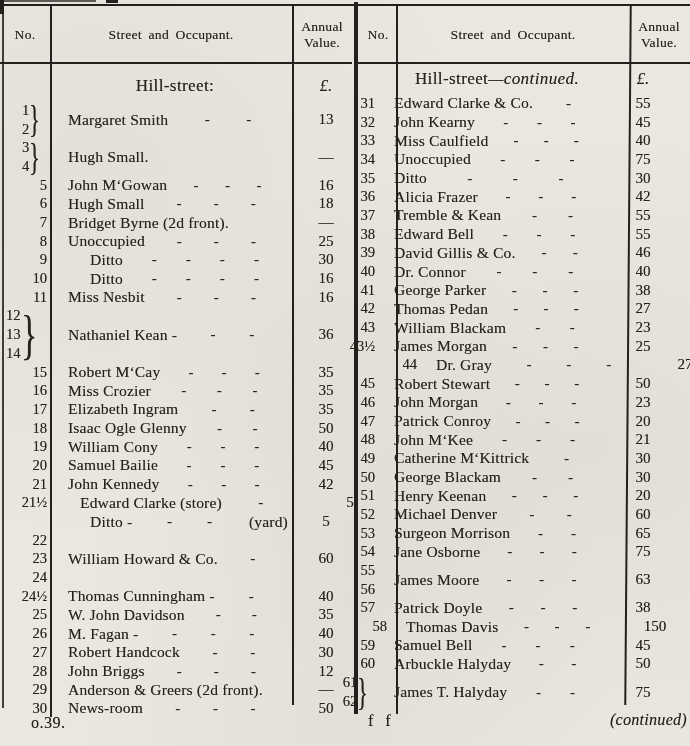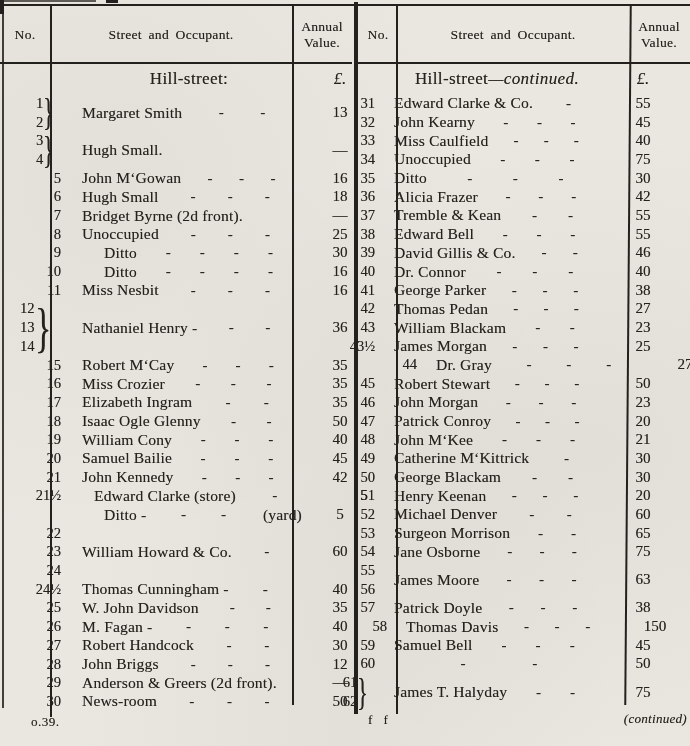--- a/index.html
+++ b/index.html
@@ -37,21 +37,21 @@
 
   
   .thead{position:absolute;top:8px;height:54px;display:grid;}
   .thead.left{left:0;width:352px;grid-template-columns:50px 242px 60px;}
   .thead.right{left:358px;width:332px;grid-template-columns:40px 230px 62px;}
   .hcell{display:flex;align-items:center;justify-content:center;text-align:center;
          font-size:13.5px;line-height:1.2;letter-spacing:.3px;word-spacing:3px;}
 
   
   .tbody{position:absolute;top:64px;}
-  .tbody.left{left:18px;width:352px;}
+  .tbody.left{left:4px;width:352px;margin-top:7px;}
   .tbody.right{left:342px;width:397px;}
   .section{height:30px;display:grid;align-items:center;}
   .tbody.left .section,.tbody.left .row{grid-template-columns:50px 242px 60px;}
   .tbody.right .section,.tbody.right .row{grid-template-columns:40px 230px 62px;}
   .sec-title{text-align:center;font-size:17px;letter-spacing:.4px;}
   .sec-title .cont{font-style:italic;}
   .sec-cur{text-align:center;font-size:16.5px;font-style:italic;}
 
   .row{display:grid;align-items:stretch;}
   .cell-no{display:flex;align-items:center;justify-content:flex-end;
@@ -65,21 +65,21 @@
             padding-left:14px;padding-right:8px;box-sizing:border-box;white-space:nowrap;}
   .tbody.right .cell-occ{padding-left:12px;}
   .cell-occ.ind1{padding-left:36px;}
   .cell-occ.ind2{padding-left:58px;}
   .leaders{flex:1;display:flex;justify-content:space-evenly;align-items:center;
            font-size:15px;min-width:0;}
   .suffix{margin-left:2px;}
   .cell-val{display:flex;align-items:center;justify-content:center;font-size:15px;}
 
   
-  .footer{position:absolute;font-size:13px;}
+  .footer{position:absolute;font-size:16px;}
   .footer-left{left:31px;top:714px;letter-spacing:.5px;}
   .footer-center{left:368px;top:712px;letter-spacing:4px;}
   .footer-right{right:3px;top:711px;font-style:italic;letter-spacing:.3px;}
   .corner-mark{position:absolute;left:0;top:0;width:4px;height:14px;background:#23211d;}
 </style>
 </head>
 <body>
 
 <div class="sheet ink">
 
@@ -231,21 +231,21 @@
         <div class="row" style="height: 56.1px;">
           <div class="cell-no">
             <div class="stack">
               <div class="num">12</div>
               <div class="num">13</div>
               <div class="num">14</div>
             </div>
             <div class="brace b3">}</div>
           </div>
           <div class="cell-occ">
-            <div class="name">Nathaniel Henry -</div>
+            <div class="name">Nathaniel Kean -</div>
             <div class="leaders">
               <div class="dash">-</div>
               <div class="dash">-</div>
             </div>
           </div>
           <div class="cell-val">36</div>
         </div>
         <div class="row" style="height: 18.7px;">
           <div class="cell-no">15</div>
           <div class="cell-occ">
@@ -801,20 +801,21 @@
               <div class="dash">-</div>
               <div class="dash">-</div>
               <div class="dash">-</div>
             </div>
           </div>
           <div class="cell-val">45</div>
         </div>
         <div class="row" style="height: 18.7px;">
           <div class="cell-no">60</div>
           <div class="cell-occ">
+            <div class="name">Arbuckle Halyday</div>
             <div class="leaders">
               <div class="dash">-</div>
               <div class="dash">-</div>
             </div>
           </div>
           <div class="cell-val">50</div>
         </div>
         <div class="row" style="height: 37.4px;">
           <div class="cell-no">
             <div class="stack">

